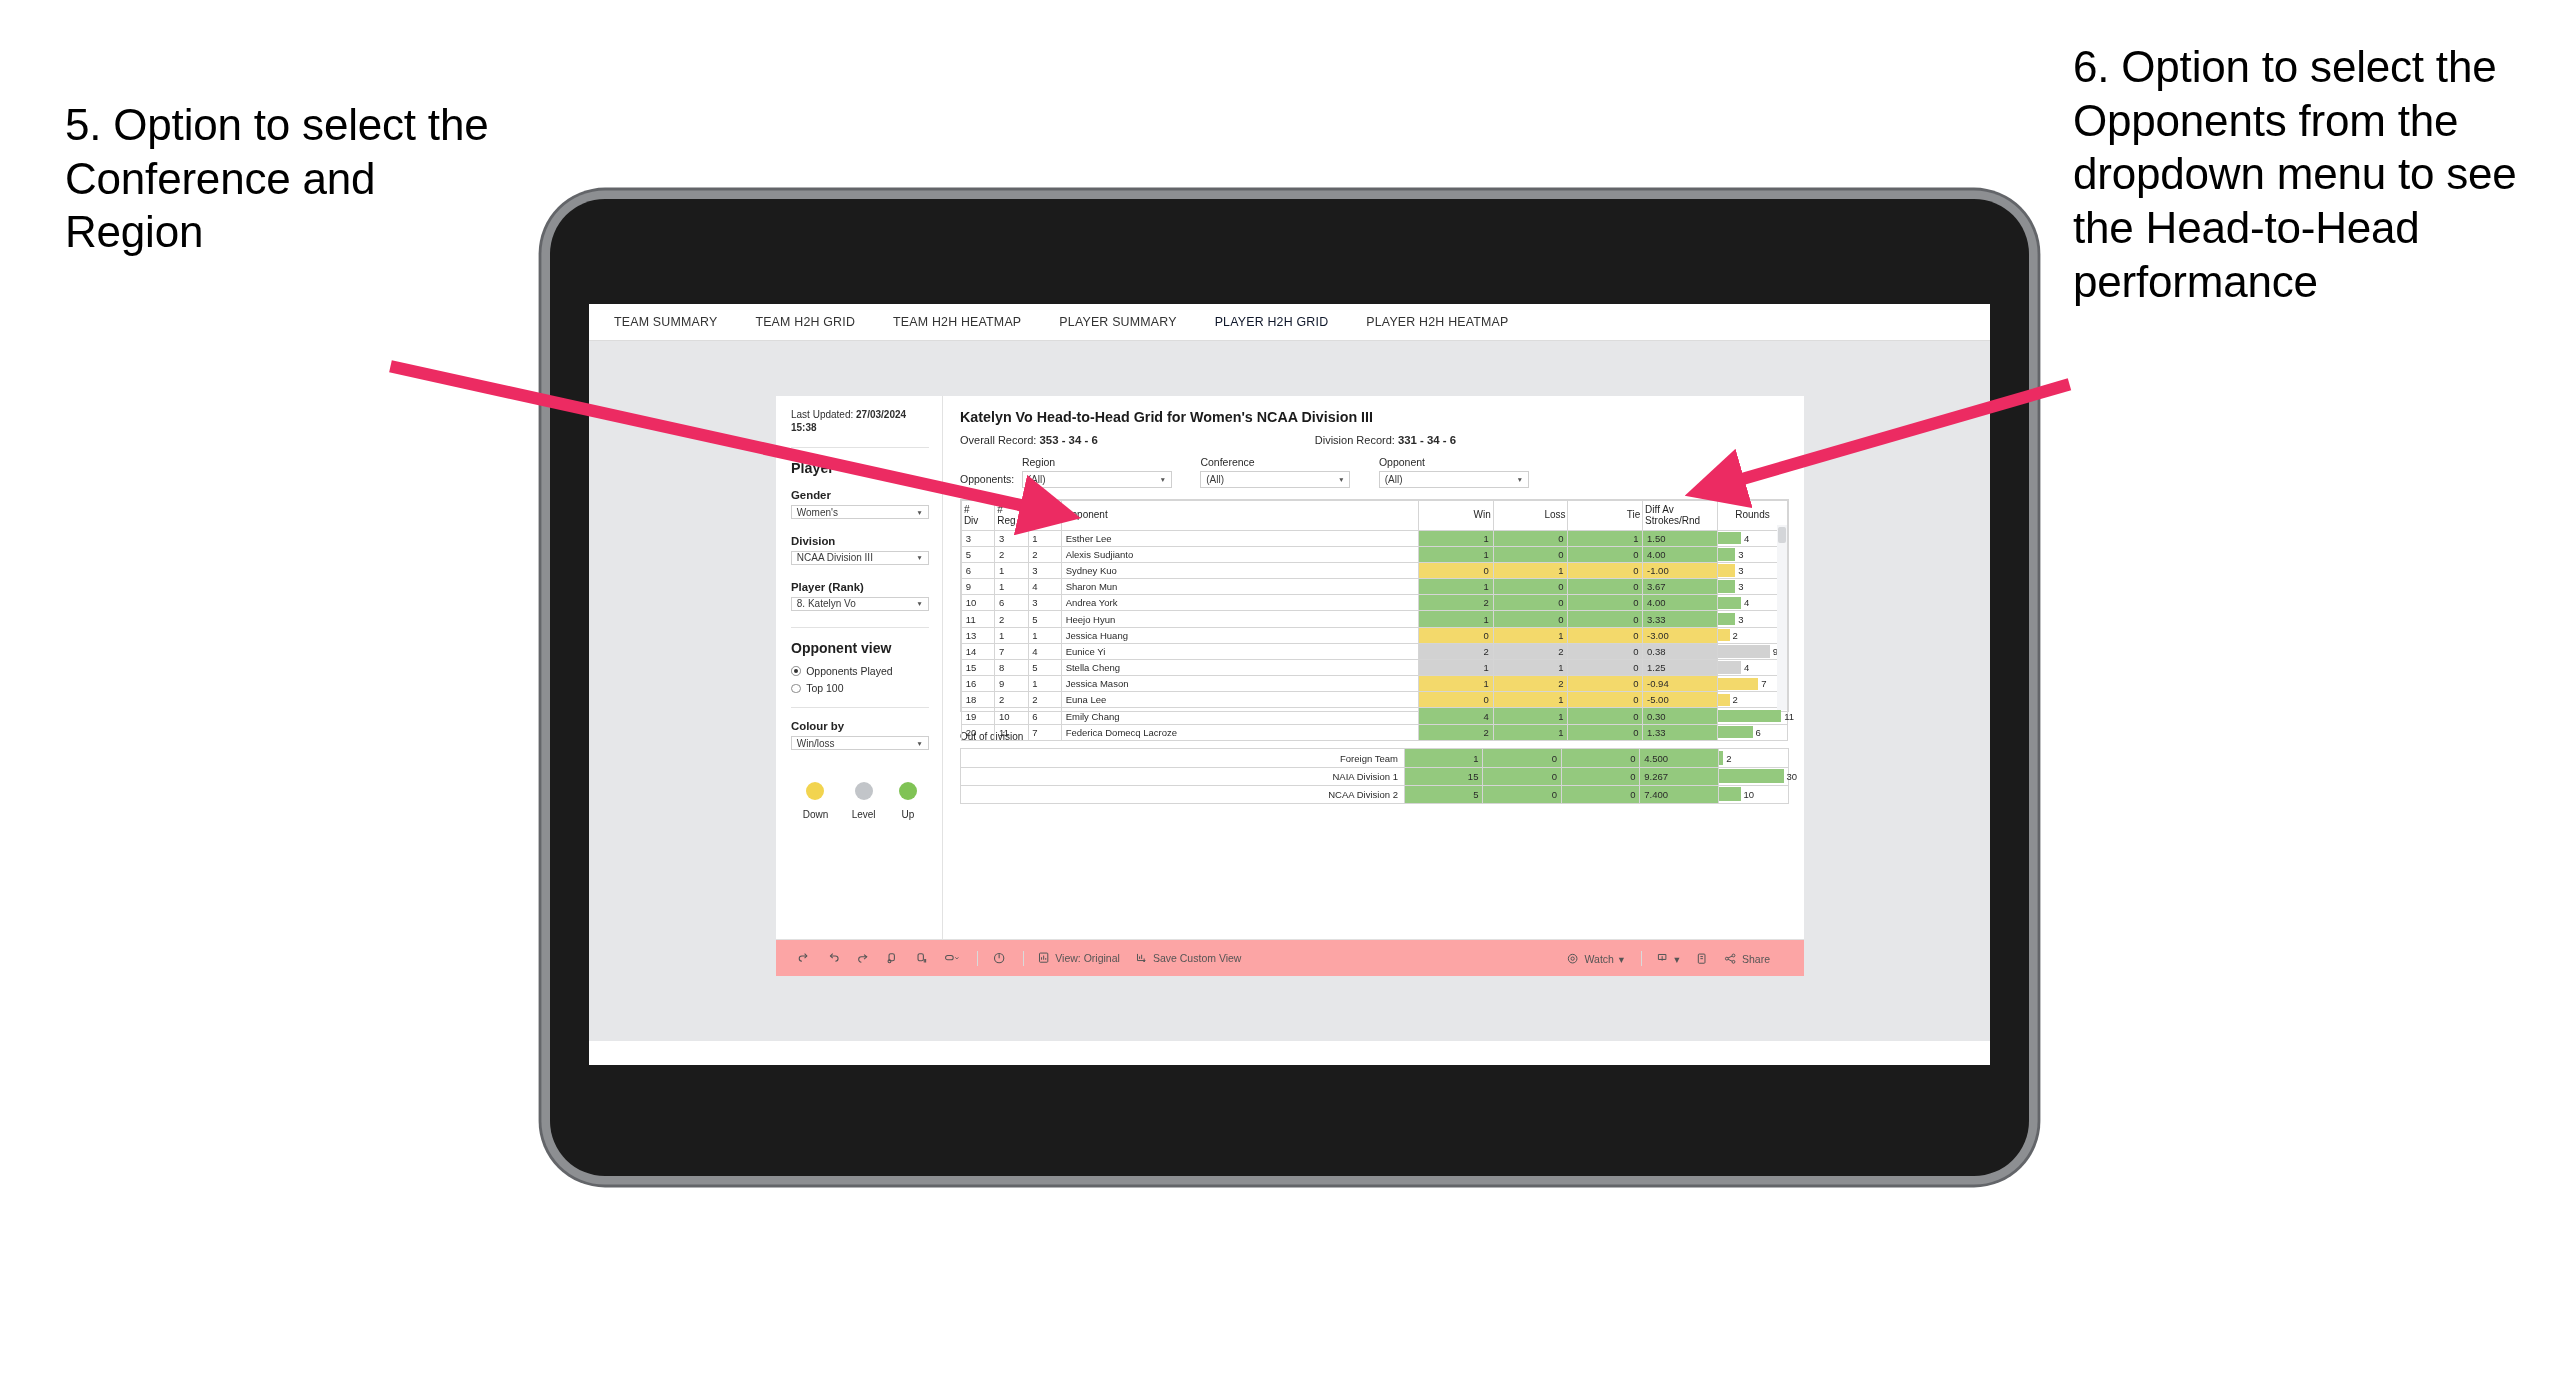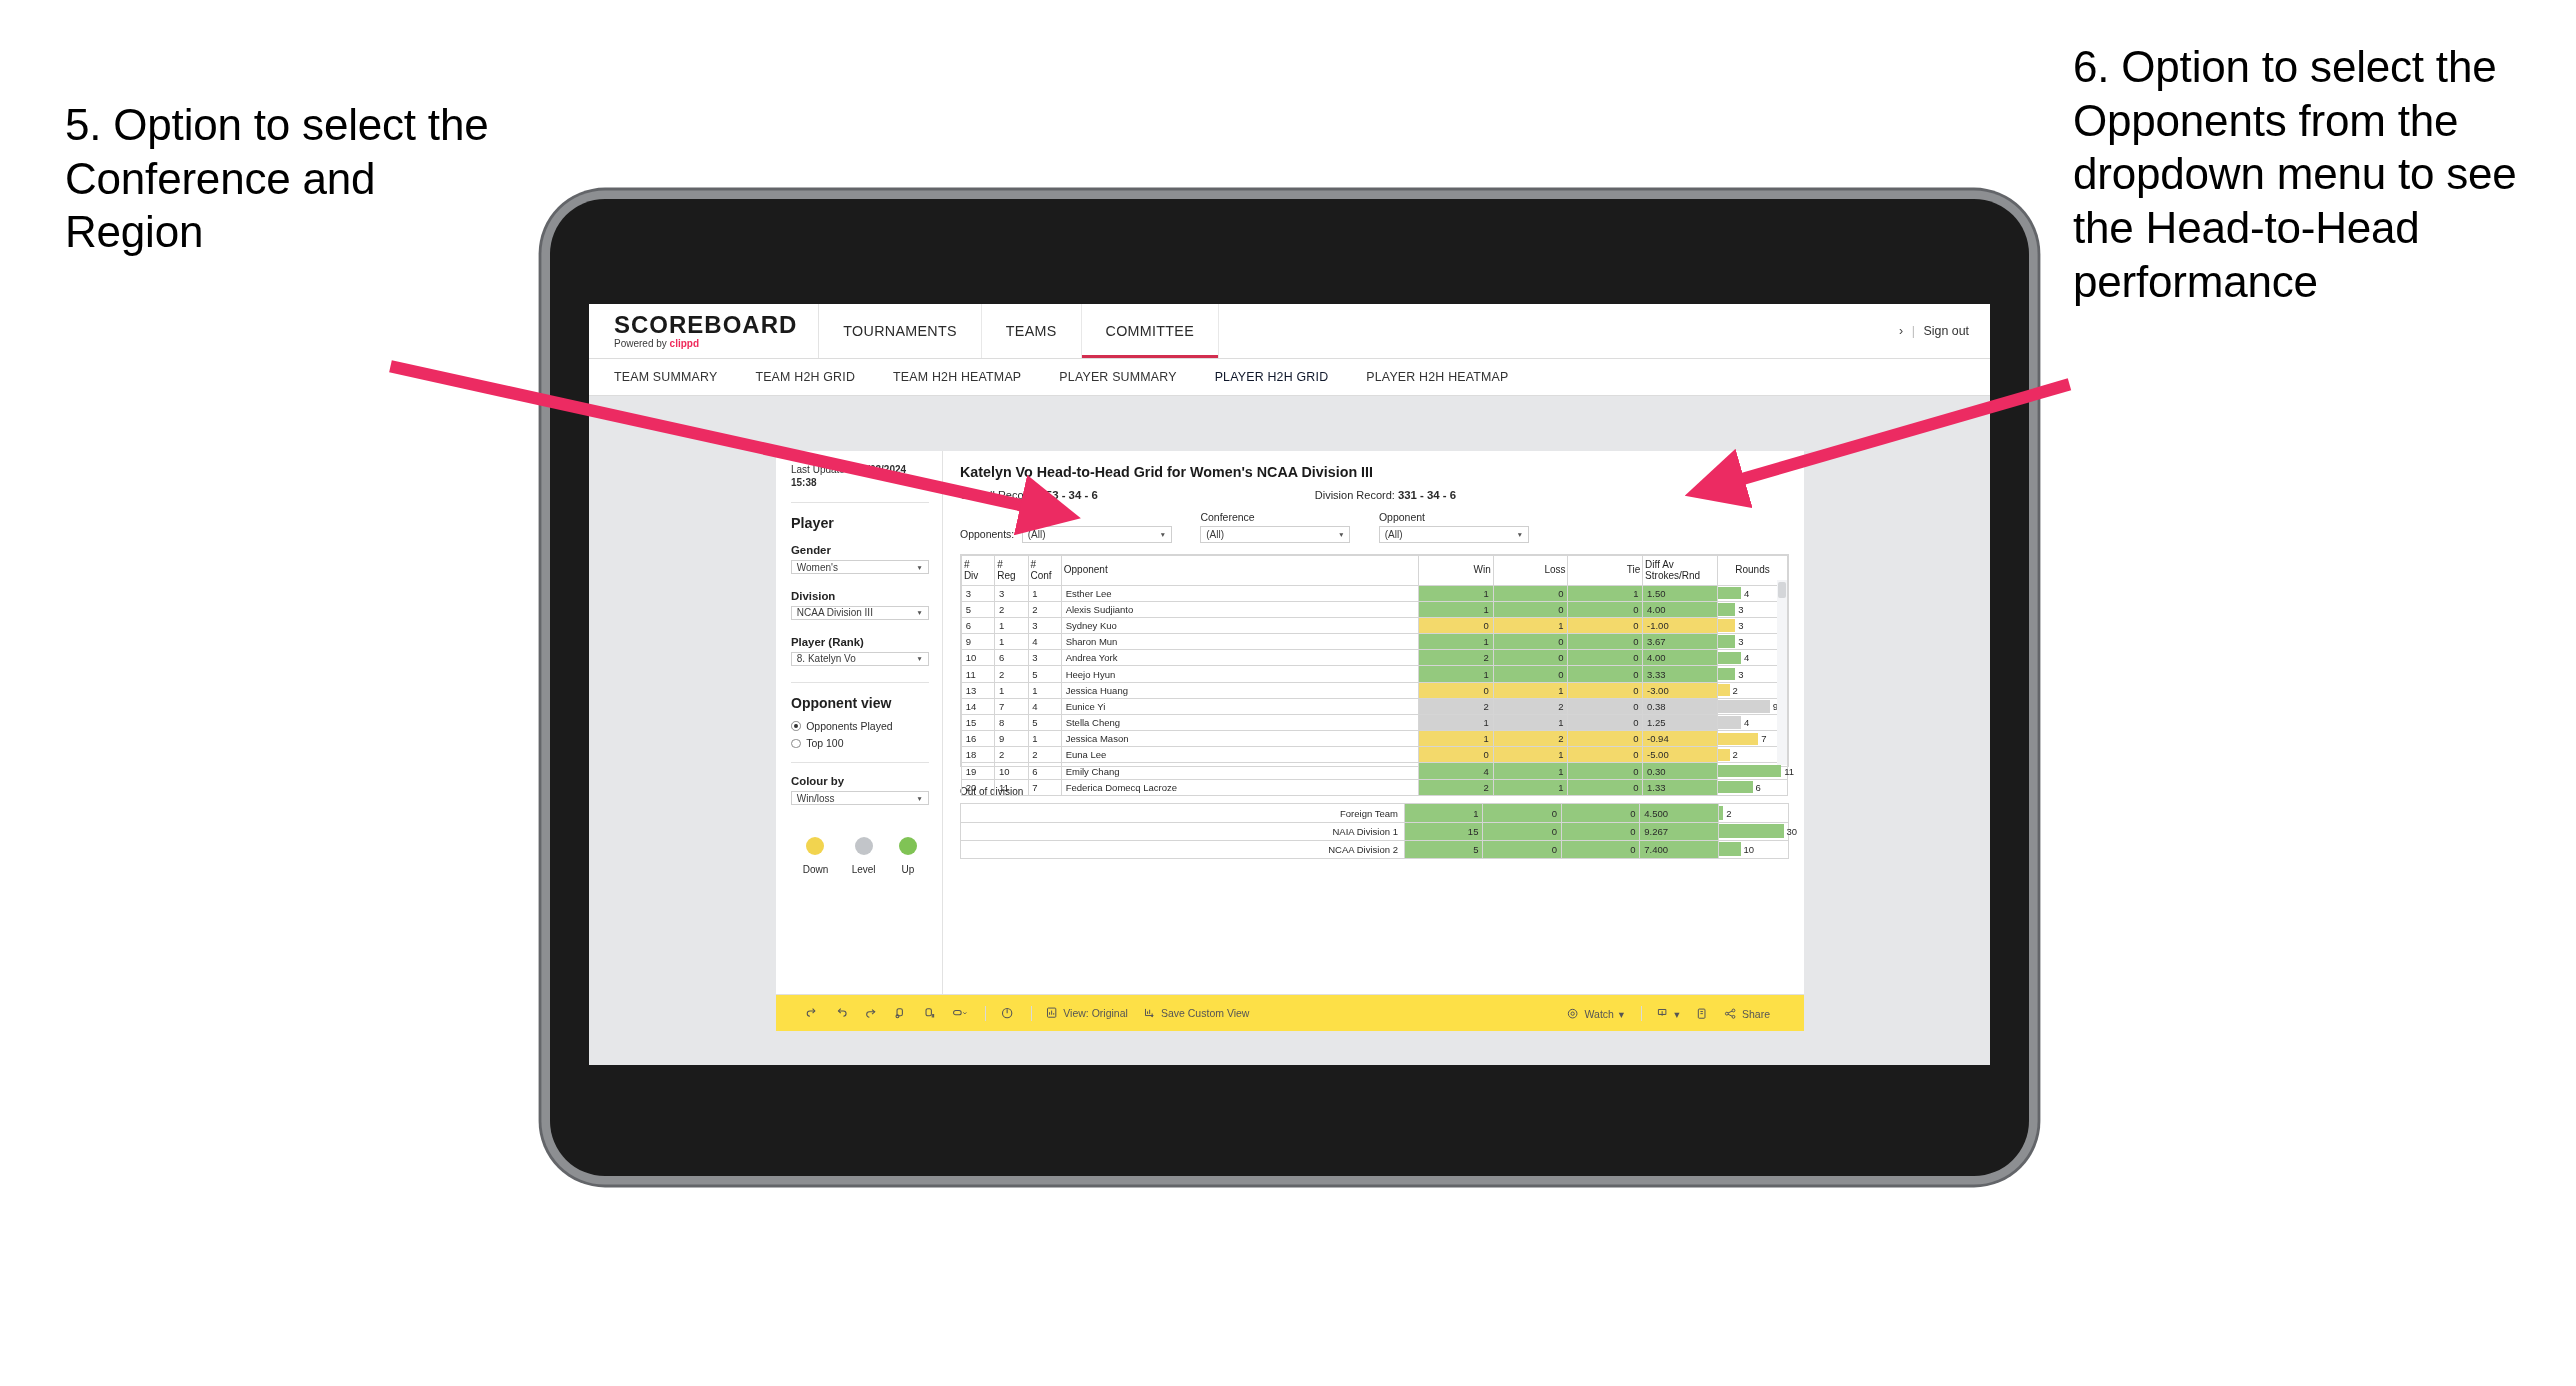--- a/index.html
+++ b/index.html
@@ -158,54 +158,38 @@
   }
   .scroll-thumb{position:absolute;left:1px;top:1.9px;width:8.6px;height:16px;background:#d4d6d9;border-radius:1.9px;}
 
   .ood-title{font-size:10px;color:#1f1f1f;margin:19px 0 6.7px 0;}
   .ood{border:1px solid #d5d5d5;}
   .ood td{height:14.3px;}
   .c-oodname{text-align:right;padding-right:5.7px;}
 
   
   .toolbar{
-    height:36px;border-top:1px solid #e0e0e0;background:#fde047;
-    display:flex;align-items:center;padding-left:29px;gap:0;
+    height:36px;border-top:1px solid #e0e0e0;background:#fca5a5;
+    display:flex;align-items:center;padding-left:21px;gap:0;
     font-size:10.5px;color:#3d3d3d;
   }
   .tb{display:flex;align-items:center;gap:4.8px;margin-right:15px;color:#555;}
   .tb svg{display:block;}
   .tb-sep{width:1px;height:15px;background:#dadada;margin:0 13.3px 0 1.9px;}
   .tb-right{margin-left:auto;display:flex;align-items:flex-end;padding-right:19px;}
 </style>
 </head>
 <body>
 
 <div class="annot" id="annot-left">5. Option to select the Conference and Region</div>
 <div class="annot" id="annot-right">6. Option to select the Opponents from the dropdown menu to see the Head-to-Head performance</div>
 
 <div class="tablet">
   <div class="tablet-screen">
 
-    <div class="site-header">
-      <div class="brand">
-        <div class="brand-name">SCOREBOARD</div>
-        <div class="brand-sub"><span>Powered by </span><span class="clippd">clippd</span></div>
-      </div>
-      <nav class="topnav">
-        <a href="#">TOURNAMENTS</a>
-        <a href="#">TEAMS</a>
-        <a href="#" class="active">COMMITTEE</a>
-      </nav>
-      <div class="header-right">
-        <span class="chev">›</span>
-        <span class="sep">|</span>
-        <span>Sign out</span>
-      </div>
-    </div>
 
     <div class="subnav">
       <a href="#">TEAM SUMMARY</a>
       <a href="#">TEAM H2H GRID</a>
       <a href="#">TEAM H2H HEATMAP</a>
       <a href="#">PLAYER SUMMARY</a>
       <a href="#" class="active">PLAYER H2H GRID</a>
       <a href="#">PLAYER H2H HEATMAP</a>
     </div>
 

